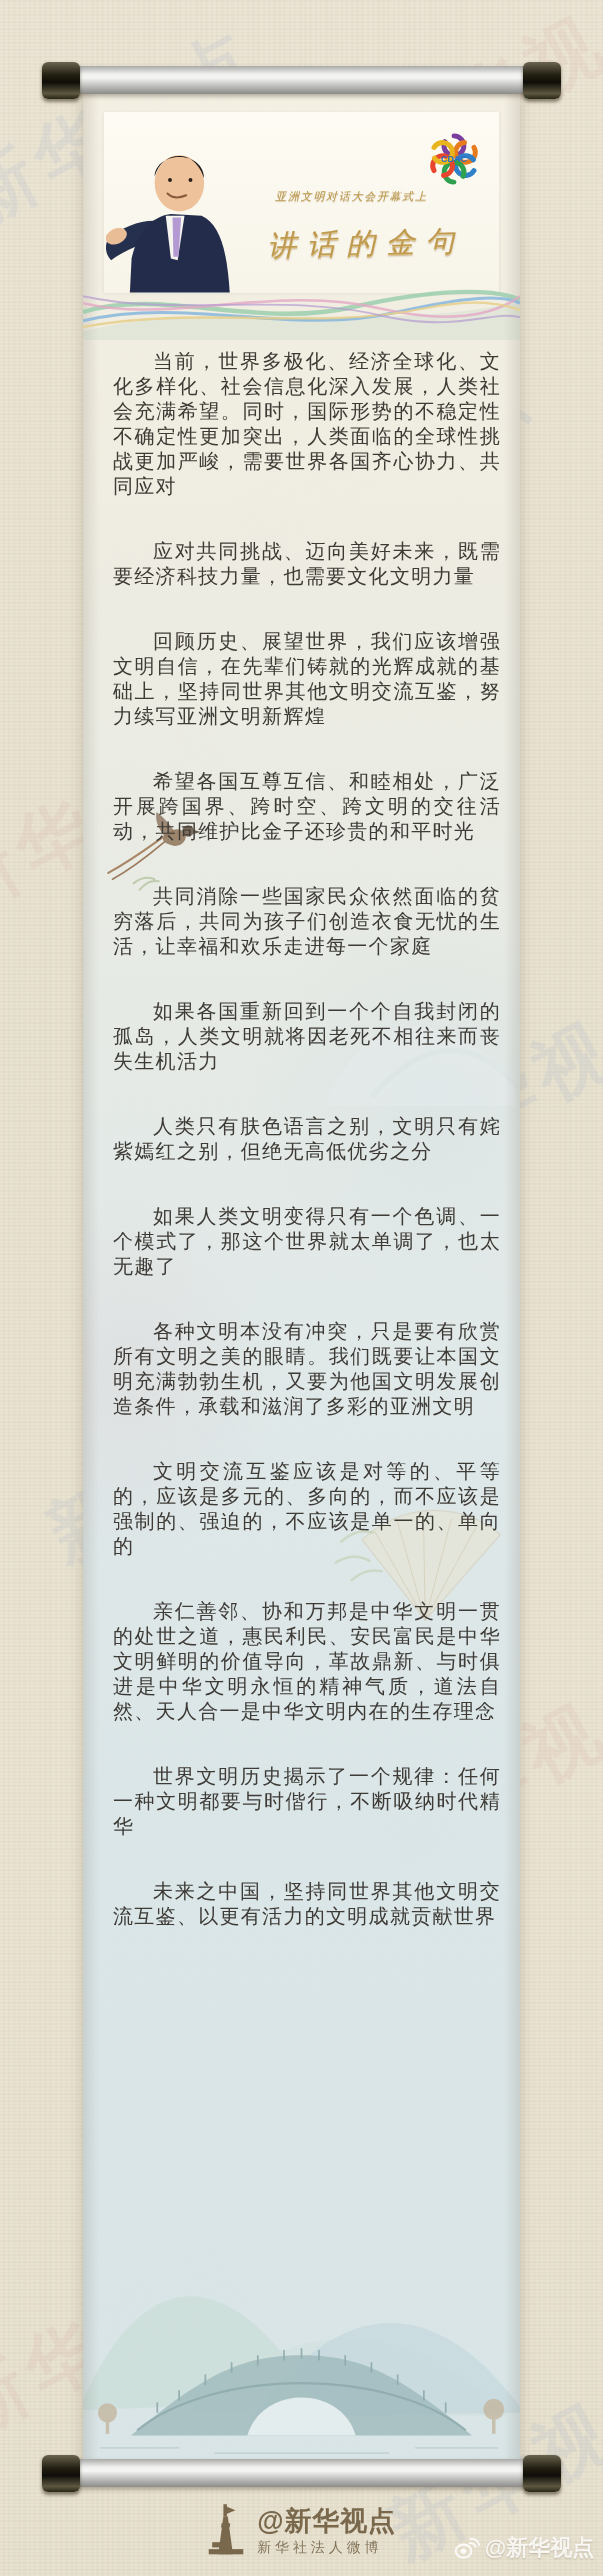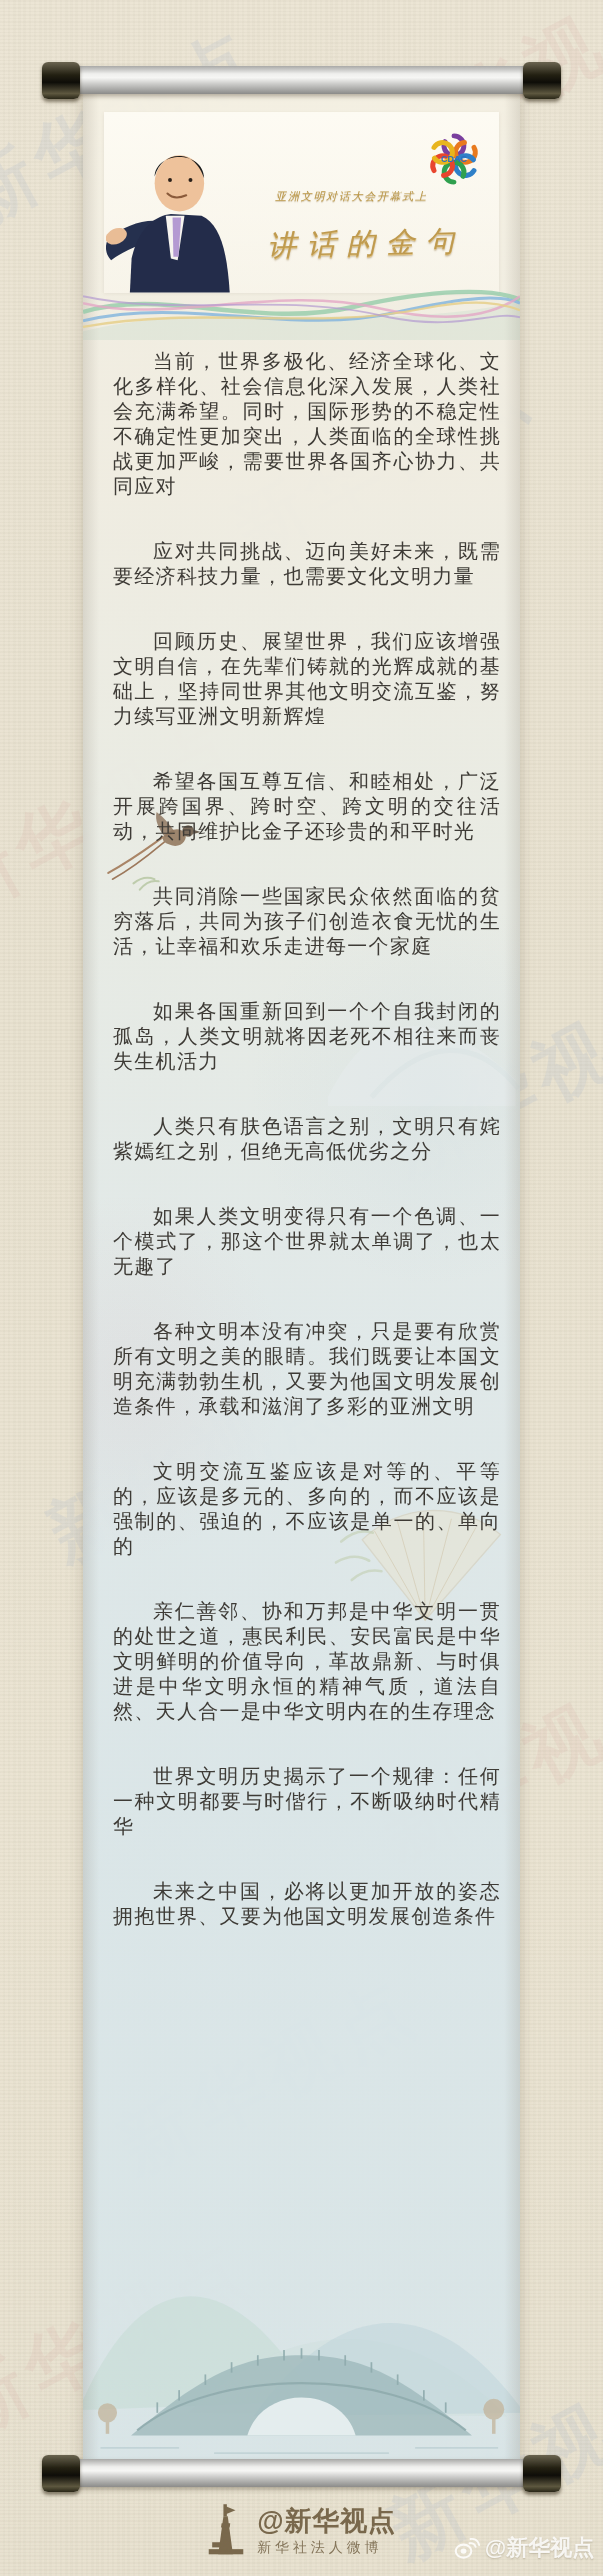--- a/index.html
+++ b/index.html
@@ -249,21 +249,21 @@
           <p class="quote">回顾历史、展望世界，我们应该增强文明自信，在先辈们铸就的光辉成就的基础上，坚持同世界其他文明交流互鉴，努力续写亚洲文明新辉煌</p>
           <p class="quote">希望各国互尊互信、和睦相处，广泛开展跨国界、跨时空、跨文明的交往活动，共同维护比金子还珍贵的和平时光</p>
           <p class="quote">共同消除一些国家民众依然面临的贫穷落后，共同为孩子们创造衣食无忧的生活，让幸福和欢乐走进每一个家庭</p>
           <p class="quote">如果各国重新回到一个个自我封闭的孤岛，人类文明就将因老死不相往来而丧失生机活力</p>
           <p class="quote">人类只有肤色语言之别，文明只有姹紫嫣红之别，但绝无高低优劣之分</p>
           <p class="quote">如果人类文明变得只有一个色调、一个模式了，那这个世界就太单调了，也太无趣了</p>
           <p class="quote">各种文明本没有冲突，只是要有欣赏所有文明之美的眼睛。我们既要让本国文明充满勃勃生机，又要为他国文明发展创造条件，承载和滋润了多彩的亚洲文明</p>
           <p class="quote">文明交流互鉴应该是对等的、平等的，应该是多元的、多向的，而不应该是强制的、强迫的，不应该是单一的、单向的</p>
           <p class="quote">亲仁善邻、协和万邦是中华文明一贯的处世之道，惠民利民、安民富民是中华文明鲜明的价值导向，革故鼎新、与时俱进是中华文明永恒的精神气质，道法自然、天人合一是中华文明内在的生存理念</p>
           <p class="quote">世界文明历史揭示了一个规律：任何一种文明都要与时偕行，不断吸纳时代精华</p>
-          <p class="quote">未来之中国，必将以更加开放的姿态拥抱世界、又要为他国文明发展创造条件</p>
+          <p class="quote">未来之中国，坚持同世界其他文明交流互鉴、以更有活力的文明成就贡献世界</p>
         </div>
 
     </div>
 
     <div class="rod bottom">
       <div class="cap left"></div>
       <div class="cap right"></div>
     </div>
   </div>
 

